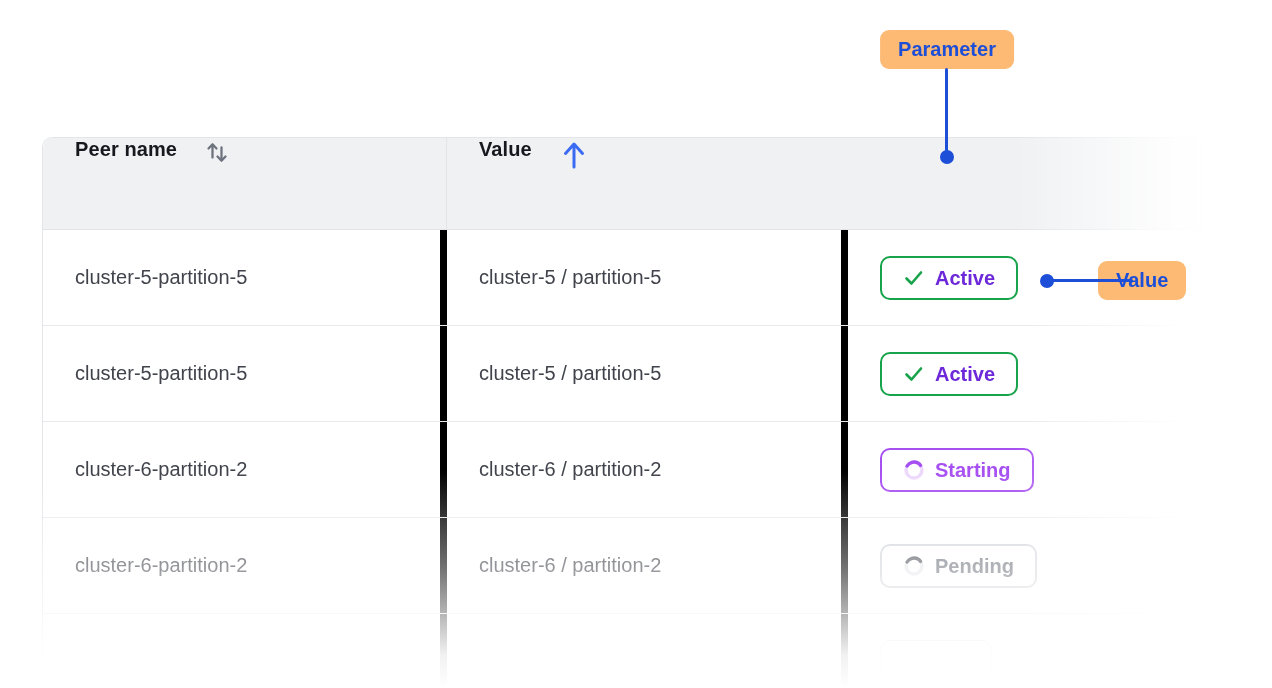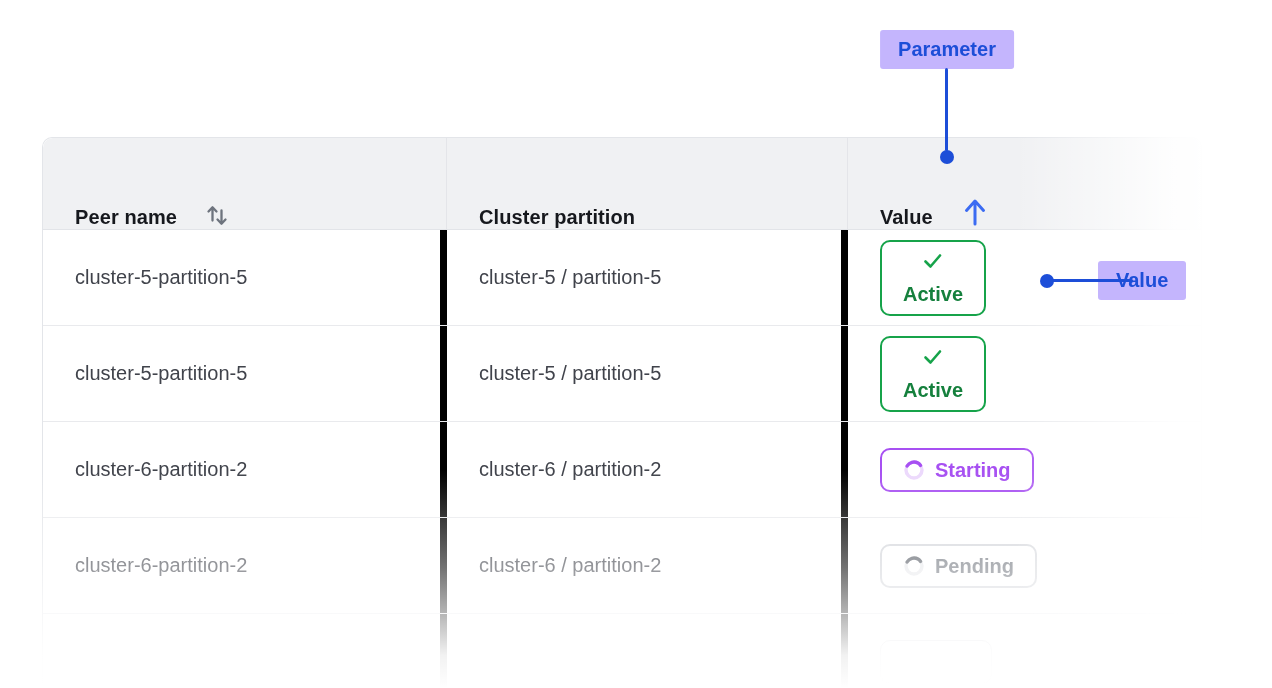--- a/index.html
+++ b/index.html
@@ -10,21 +10,21 @@
   }
 
   
   .table {
     position:absolute; left:42px; top:137px; width:1160px; z-index:1;
     border:1px solid #e3e5e9; border-bottom:none;
     border-radius:10px 10px 0 0;
   }
   .thead { display:flex; background:#f0f1f3; height:92px; border-radius:10px 10px 0 0; border-bottom:1px solid #e2e4e8; }
   .th {
-    display:flex; align-items:flex-end; padding-left:32px;
+    display:flex; align-items:flex-start; padding-left:32px;
     font-size:20px; font-weight:700; color:#16181d; letter-spacing:.1px;
     border-right:1px solid #e4e5e9; cursor:pointer;
   }
   .th:last-child { border-right:none; }
   .col-1 { width:404px; } .col-2 { width:401px; } .col-3 { width:353px; }
 
   .tr { display:flex; height:96px; background:#fff; border-bottom:1px solid #e9eaed; }
   .td {
     display:flex; align-items:center; padding-left:32px;
     font-size:20px; color:#40434b; border-right:7px solid #000000;
@@ -33,40 +33,40 @@
 
   .sort-icon { margin-left:26px; flex:0 0 auto; }
   .asc-icon  { margin-left:30px; flex:0 0 auto; }
 
   
   .badge {
     display:inline-flex; align-items:center; gap:10px;
     padding:8px 21px; border-radius:10px; border:2px solid;
     font-size:20px; font-weight:600; background:#fff; line-height:1.2;
   }
-  .badge-active   { color:#15803d; border-color:#16a34a;flex-direction:column; }
+  .badge-active   { color:#6d28d9; border-color:#16a34a; }
   .badge-starting { color:#a750f2; border-color:#a750f2; }
   .badge-pending  { color:#71767e; border-color:#d3d5da; }
   .badge-partial  { width:112px; height:44px; border:1.5px solid #d4d6db; border-radius:10px; background:transparent; }
 
   
   .fade-bottom {
     position:absolute; left:0; top:470px; width:1272px; height:218px; z-index:5; pointer-events:none;
     background:linear-gradient(180deg, rgba(255,255,255,0) 0%, rgba(255,255,255,.45) 45%, rgba(255,255,255,.95) 85%, #fff 100%);
   }
   .fade-right {
     position:absolute; left:1015px; top:0; width:257px; height:688px; z-index:5; pointer-events:none;
     background:linear-gradient(90deg, rgba(255,255,255,0) 0%, rgba(255,255,255,.92) 62%, #fff 78%);
   }
 
   
   .anno { position:absolute; z-index:10; }
   .anno-badge {
-    display:inline-block; background:#c4b5fd; color:#1d4ed8;
-    font-size:20px; font-weight:600; padding:8px 18px; border-radius:3px; line-height:1.15;
+    display:inline-block; background:#fdba74; color:#1d4ed8;
+    font-size:20px; font-weight:600; padding:8px 18px; border-radius:9px; line-height:1.15;
   }
   #param-badge { left:947px; top:30px; transform:translateX(-50%); }
   #value-badge { left:1098px; top:261px; }
   .conn-line { background:#1d4ed8; border-radius:2px; }
   #param-line { left:945px; top:68px; width:3px; height:83px; }
   #value-line { left:1051px; top:279px; width:82px; height:3px; }
   .conn-dot { width:14px; height:14px; border-radius:50%; background:#1d4ed8; }
   #param-dot { left:940px; top:150px; }
   #value-dot { left:1040px; top:274px; }
 </style>
@@ -77,23 +77,20 @@
 
   <div class="table">
 
     <div class="thead">
       <div class="th col-1">
         <span>Peer name</span>
         <svg class="sort-icon" width="28" height="28" viewBox="0 0 28 28">
           <path d="M9.5 19.5 V6.5 M5.5 10.5 L9.5 6.3 L13.5 10.5" fill="none" stroke="#6e747e" stroke-width="2.3" stroke-linecap="round" stroke-linejoin="round"></path>
           <path d="M18.5 9.5 V22.5 M14.5 18.5 L18.5 22.7 L22.5 18.5" fill="none" stroke="#6e747e" stroke-width="2.3" stroke-linecap="round" stroke-linejoin="round"></path>
         </svg>
-      </div>
-      <div class="th col-2">
-        <span>Cluster partition</span>
       </div>
       <div class="th col-3">
         <span>Value</span>
         <svg class="asc-icon" width="24" height="34" viewBox="0 0 24 34">
           <path d="M12 29 V7 M3.5 15.5 L12 6 L20.5 15.5" fill="none" stroke="#3b6bf2" stroke-width="3" stroke-linecap="round" stroke-linejoin="round"></path>
         </svg>
       </div>
     </div>
 
     <div class="tr">

